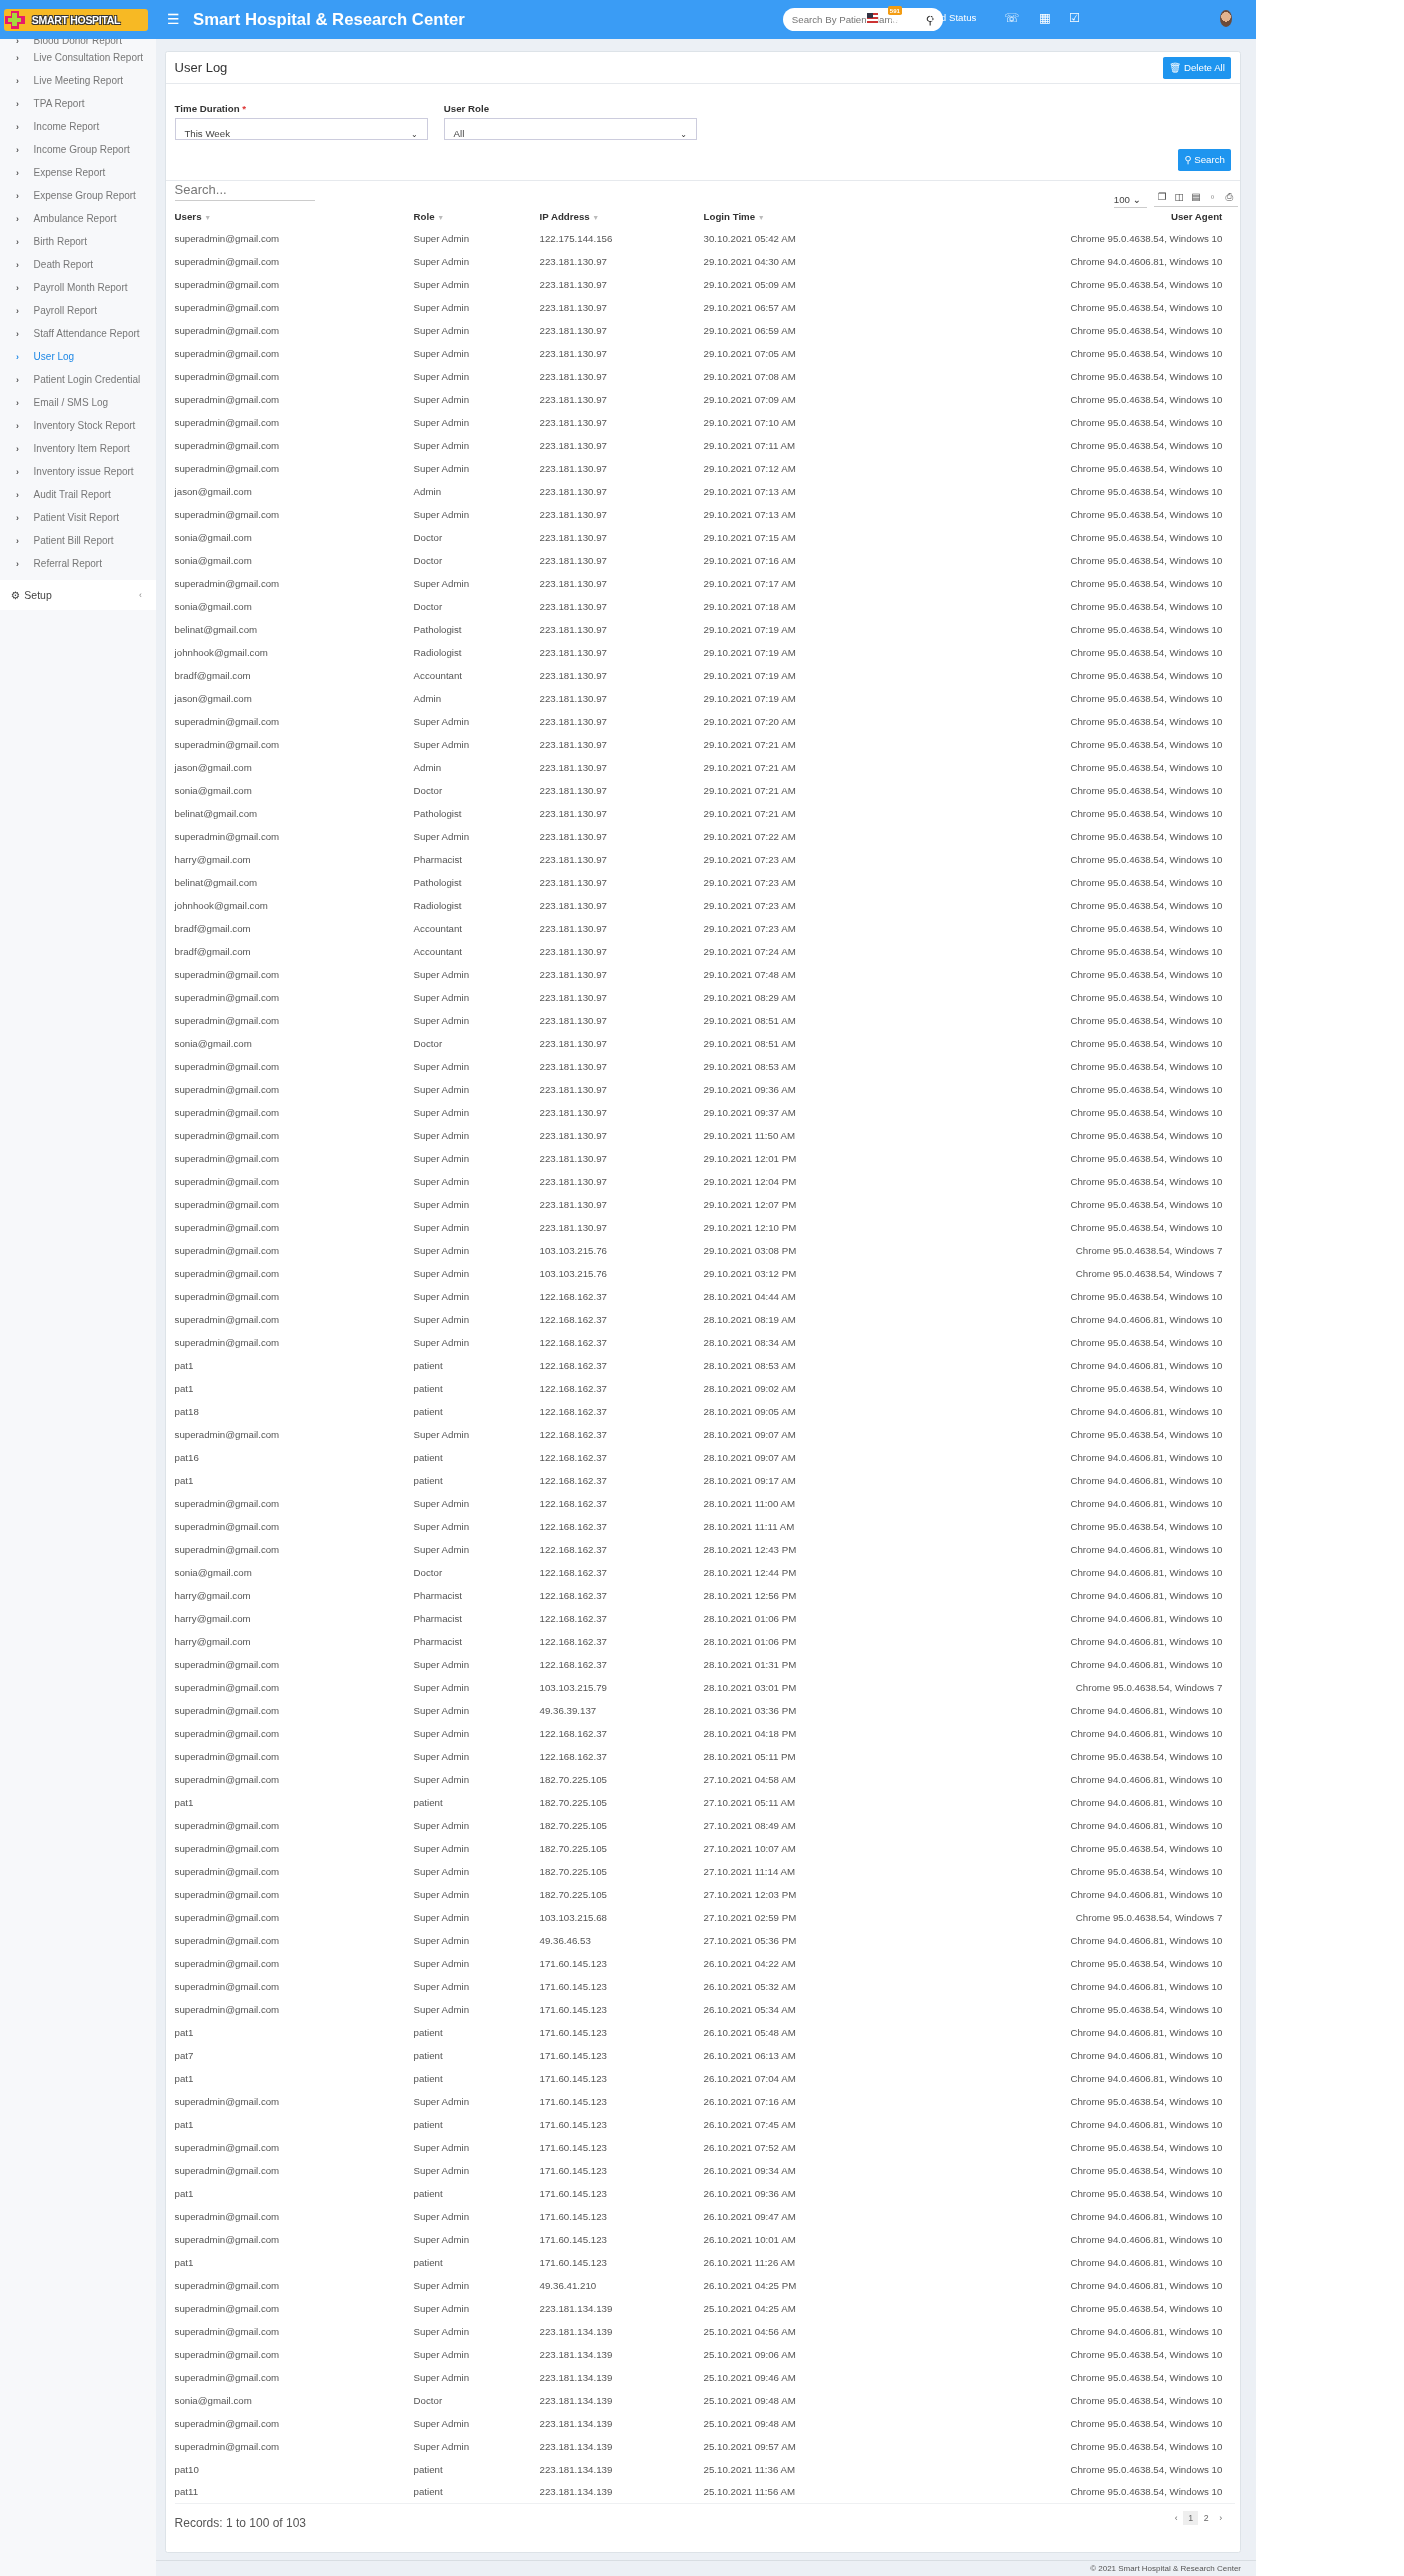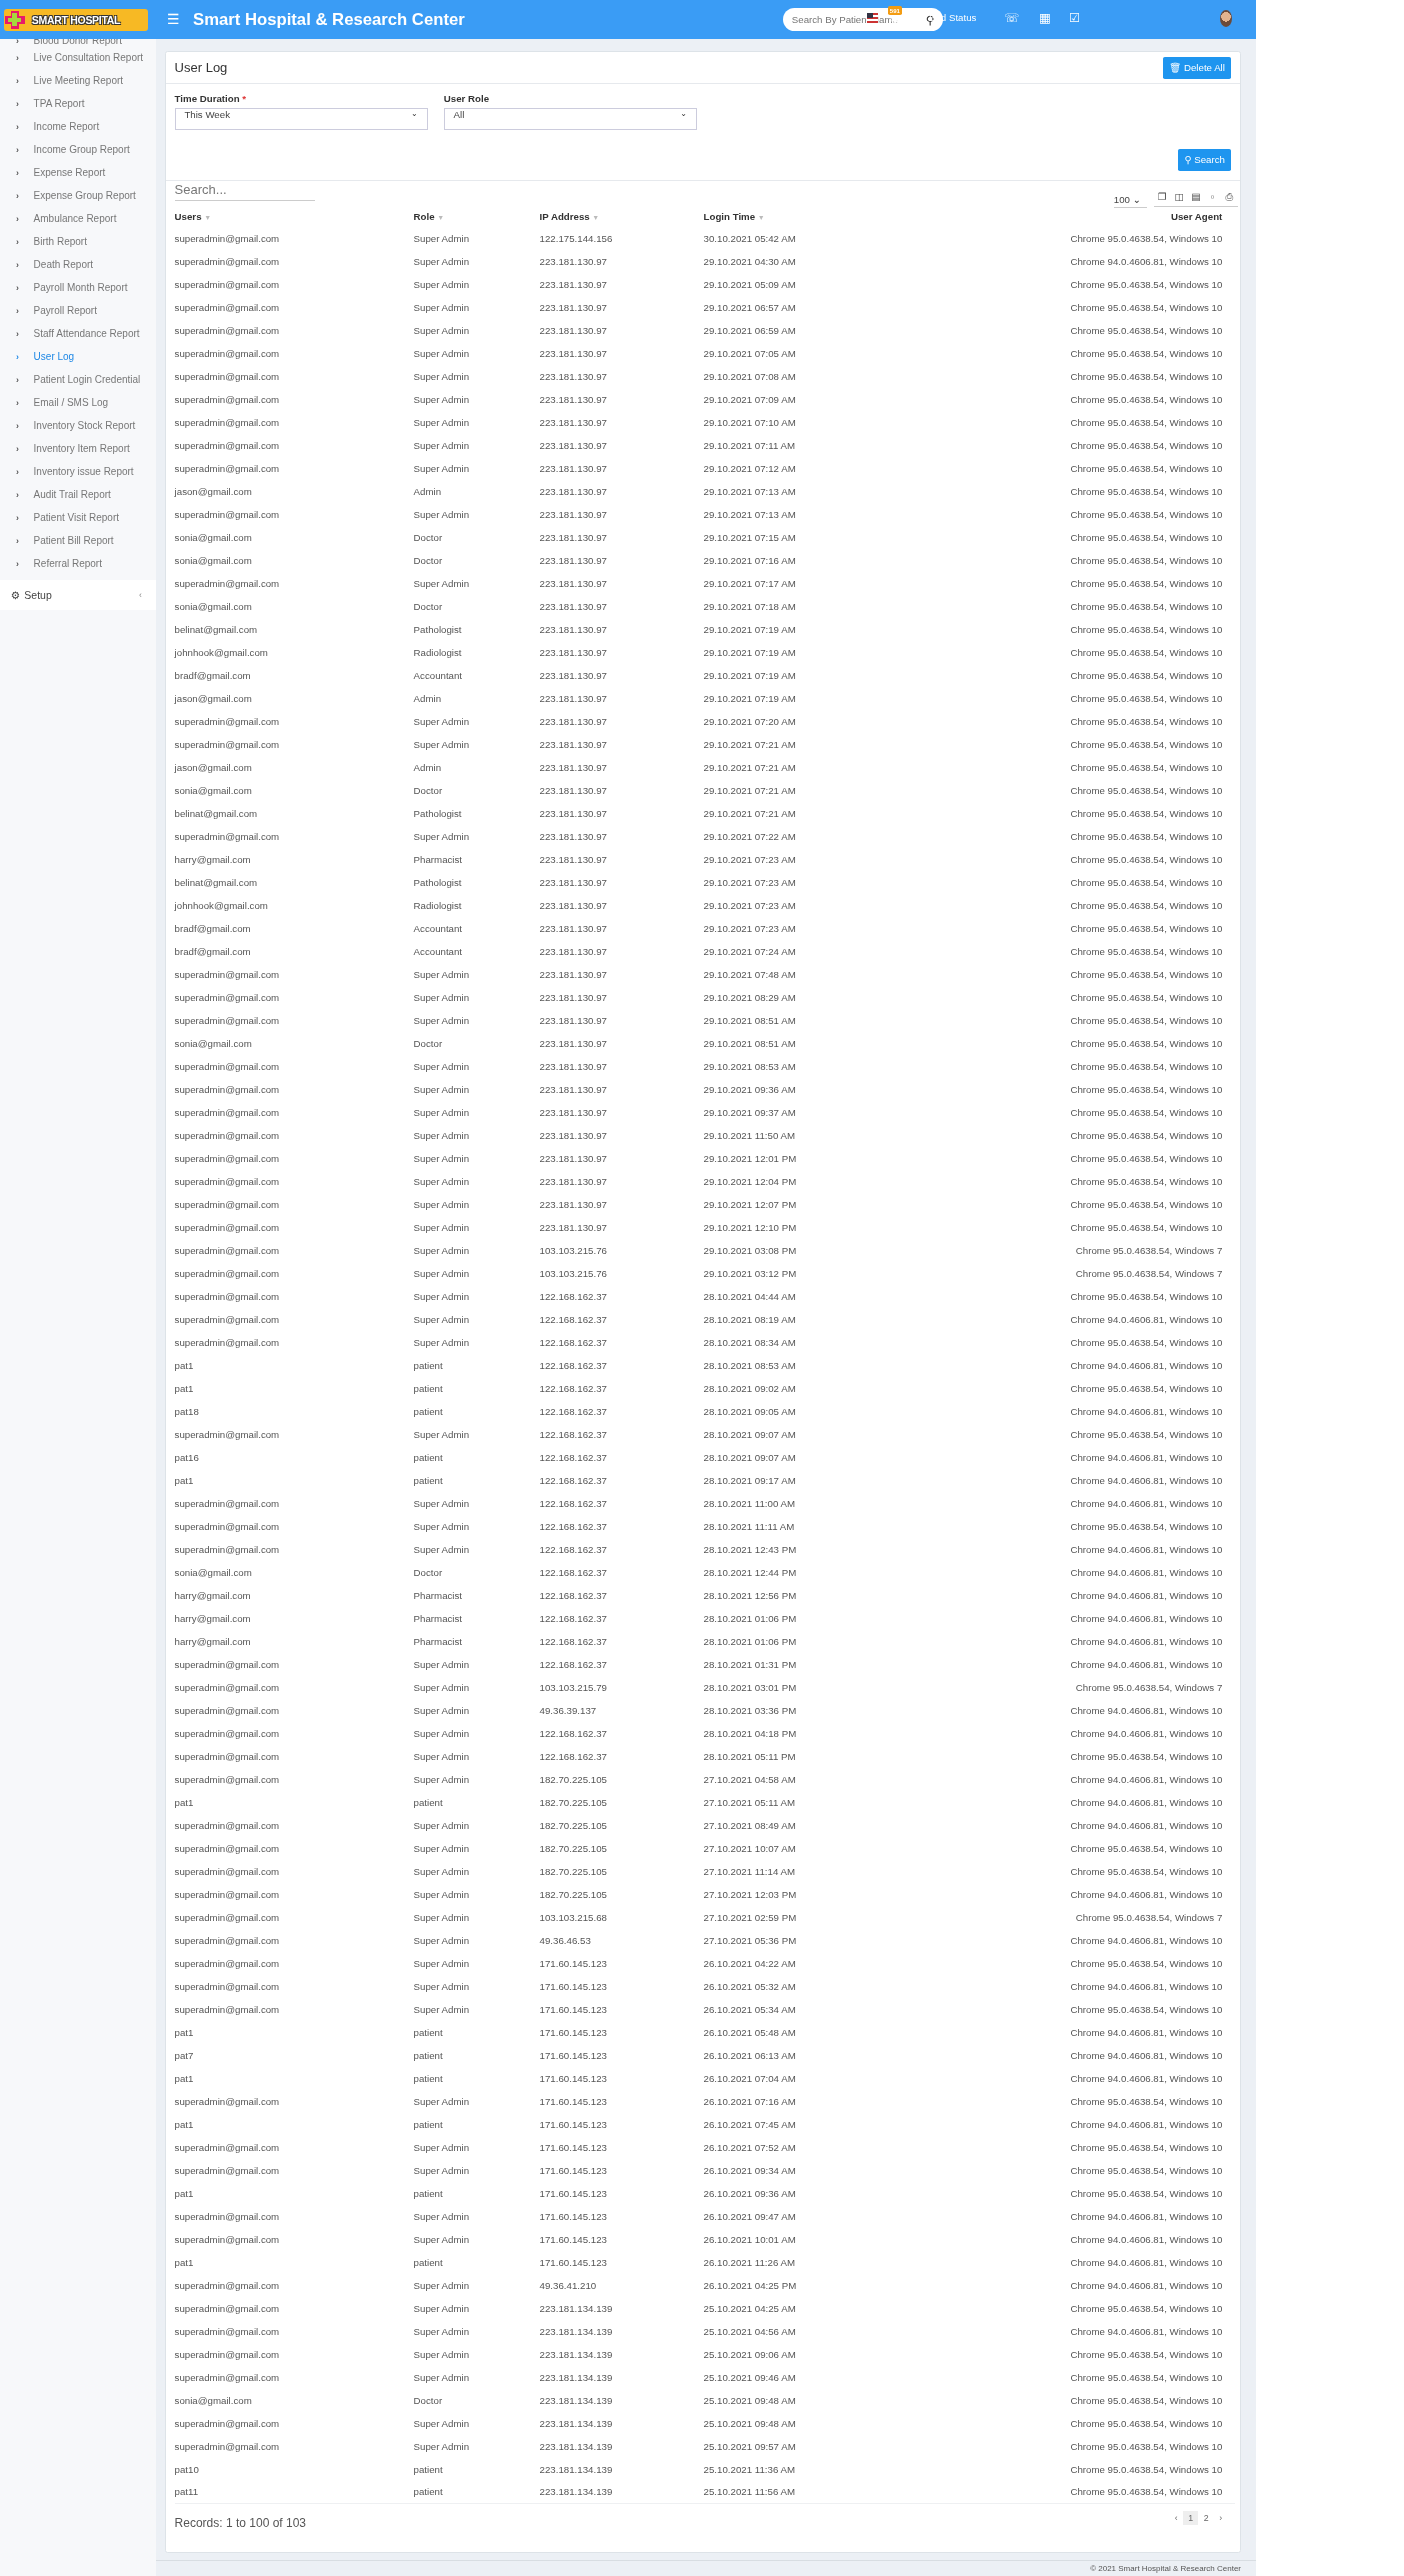--- a/index.html
+++ b/index.html
@@ -37,23 +37,23 @@
   .setup .arr { margin-left: auto; margin-right: 14px; color: #888; font-size: 8.8px; }
 
   .content { position: absolute; left: 156px; top: 39px; width: 1100px; height: 2537px; background: #ecf0f5; }
   .box { position: absolute; left: 8.8px; top: 12.3px; width: 1076px; height: 2502px; background: #fff; border: 0.9px solid #dde3e8; border-radius: 2.6px; }
   .boxhead { height: 32px; border-bottom: 0.9px solid #e6e9ed; display: flex; align-items: center; padding: 0 8.8px; }
   .boxhead h3 { font-size: 13px; font-weight: normal; color: #333; }
   .btn { background: #1e95ef; color: #fff; border: none; border-radius: 1.8px; font-size: 9.7px; padding: 5.3px 6.1px; font-family: "Liberation Sans", sans-serif; cursor: pointer; }
   .boxhead .btn { margin-left: auto; }
   .filters { height: 97px; border-bottom: 0.9px solid #e6e9ed; position: relative; padding: 8.8px 8.8px; }
   .fgroup { position: absolute; top: 8.8px; width: 253px; }
-  .fgroup label { font-size: 9.7px; color: #333; font-weight: bold; display: block; margin-bottom: 4.4px; }
+  .fgroup label { font-size: 9.7px; color: #333; font-weight: bold; display: block; margin-bottom: 4.4px; margin-top: 10px; }
   .fgroup label .req { color: #d33; }
-  .fsel { height: 22px; border: 0.9px solid #ccd; display: flex; align-items: flex-start; padding: 0 8.8px; font-size: 9.7px; color: #444; }
+  .fsel { height: 22px; border: 0.9px solid #ccd; display: flex; align-items: flex-end; padding: 0 8.8px; font-size: 9.7px; color: #444; }
   .fsel .car { margin-left: auto; font-size: 8px; color: #333; }
   .filters .btn { position: absolute; right: 8.8px; bottom: 9.7px; }
 
   .tools { height: 26px; position: relative; }
   .tsearch { position: absolute; left: 8.8px; top: 1px; width: 140px; border-bottom: 0.9px solid #ccc; font-size: 13px; color: #777; padding-bottom: 2.6px; }
   .pagelen { position: absolute; left: 948px; top: 12.3px; width: 33px; border-bottom: 0.9px solid #ccc; font-size: 9.7px; color: #444; padding-bottom: 2.6px; }
   .exports { position: absolute; left: 959px; top: 9.7px; width: 96px; border-bottom: 0.9px solid #ccc; display: flex; justify-content: space-around; padding-bottom: 3.5px; font-size: 9.7px; color: #444; }
   .exports span { width: 12.3px; text-align: center; }
 
   table { border-collapse: collapse; margin-left: 8.8px; width: 1060px; }

